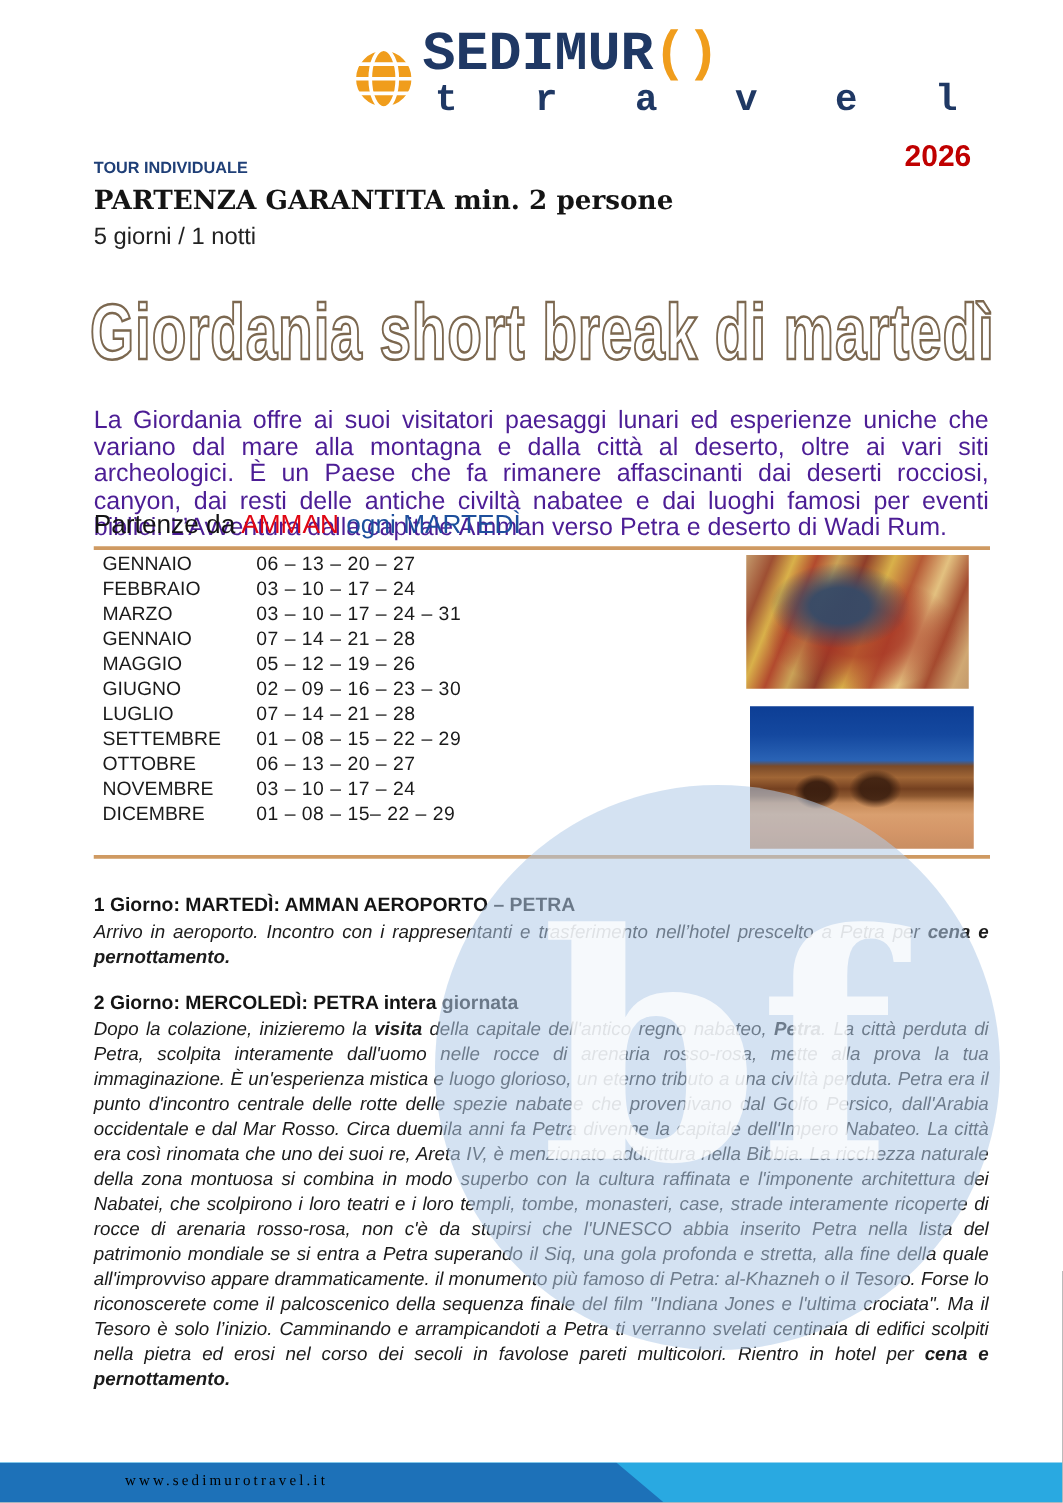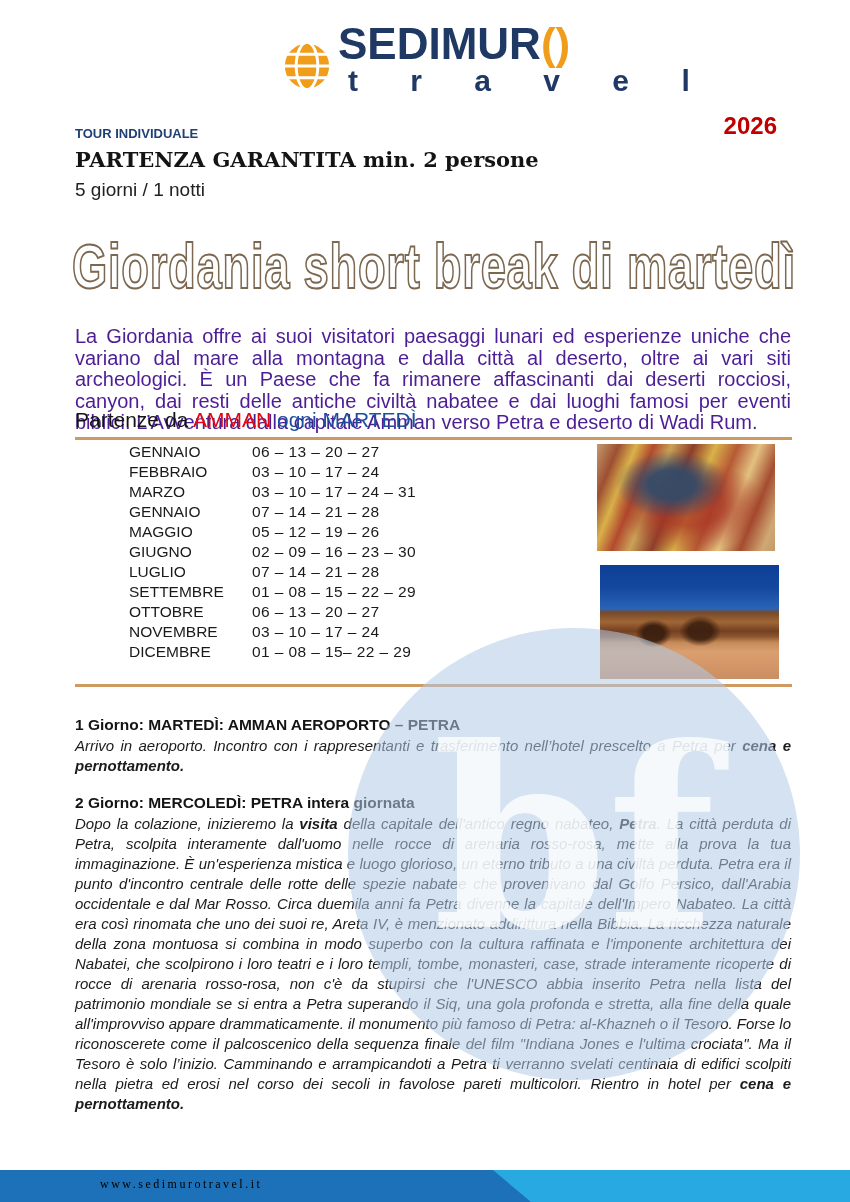--- a/index.html
+++ b/index.html
@@ -1,20 +1,20 @@
 <!DOCTYPE html>
 <html><head>
 <meta charset="utf-8">
 <style>
   html,body{margin:0;padding:0;background:#888;}
   .page{position:relative;width:850px;height:1202px;background:#ffffff;overflow:hidden;
         font-family:"Liberation Sans",sans-serif;margin:0 auto;}
 
   
-  .logo{position:absolute;left:280px;top:22px;display:flex;align-items:center;z-index:2;}
+  .logo{position:absolute;left:280px;top:22px;display:flex;align-items:flex-start;z-index:2;font-family:Liberation Mono, monospace;}
   .logo svg{margin-top:14px;}
   .logo-text{margin-left:4px;display:flex;flex-direction:column;}
   .logo-brand{font-size:44px;font-weight:bold;color:#1f3864;letter-spacing:0px;line-height:44px;}
   .logo-brand .paren{color:#f09d1c;font-weight:bold;}
   .logo-sub{font-size:30px;font-weight:bold;color:#1f3864;letter-spacing:22px;line-height:30px;
             margin-top:0px;padding-left:10px;}
 
   
   .year{position:absolute;left:695px;top:112px;width:82px;text-align:right;
         font-size:24px;font-weight:bold;color:#c00000;z-index:2;}
@@ -36,21 +36,21 @@
   .day-heading{font-size:15.5px;font-weight:bold;color:#141414;margin:0;}
   .day{position:absolute;left:75px;width:716px;z-index:2;}
   .day1{top:716px;}
   .day2{top:794px;}
 
   
   .dep-heading{position:absolute;left:75px;top:408px;font-size:21px;font-weight:normal;color:#141414;z-index:2;text-align:right;}
   .c-red{color:#e00613;} .c-blue{color:#1d4f9c;}
   .rule{position:absolute;left:75px;width:717px;height:3px;background:#cf9a62;z-index:2;}
   .rule1{top:437px;} .rule2{top:684px;}
-  .dep-table{position:absolute;left:82px;top:442px;width:430px;z-index:2;margin-left:47px;}
+  .dep-table{position:absolute;left:82px;top:442px;width:430px;z-index:2;}
   .dep-row{display:flex;height:20px;align-items:center;font-size:15.5px;color:#1a1a1a;}
   .dep-month{width:123px;}
   .dep-dates{flex:1;letter-spacing:.4px;}
 
   
   .photo{position:absolute;z-index:1;}
   .photo1{left:597px;top:444px;width:178px;height:107px;
     background:
       radial-gradient(ellipse 90px 55px at 42% 38%, rgba(52,74,104,.95) 0 26%, rgba(52,74,104,0) 62%),
       radial-gradient(ellipse 120px 70px at 52% 58%, rgba(168,52,36,.75) 0 28%, rgba(168,52,36,0) 65%),

